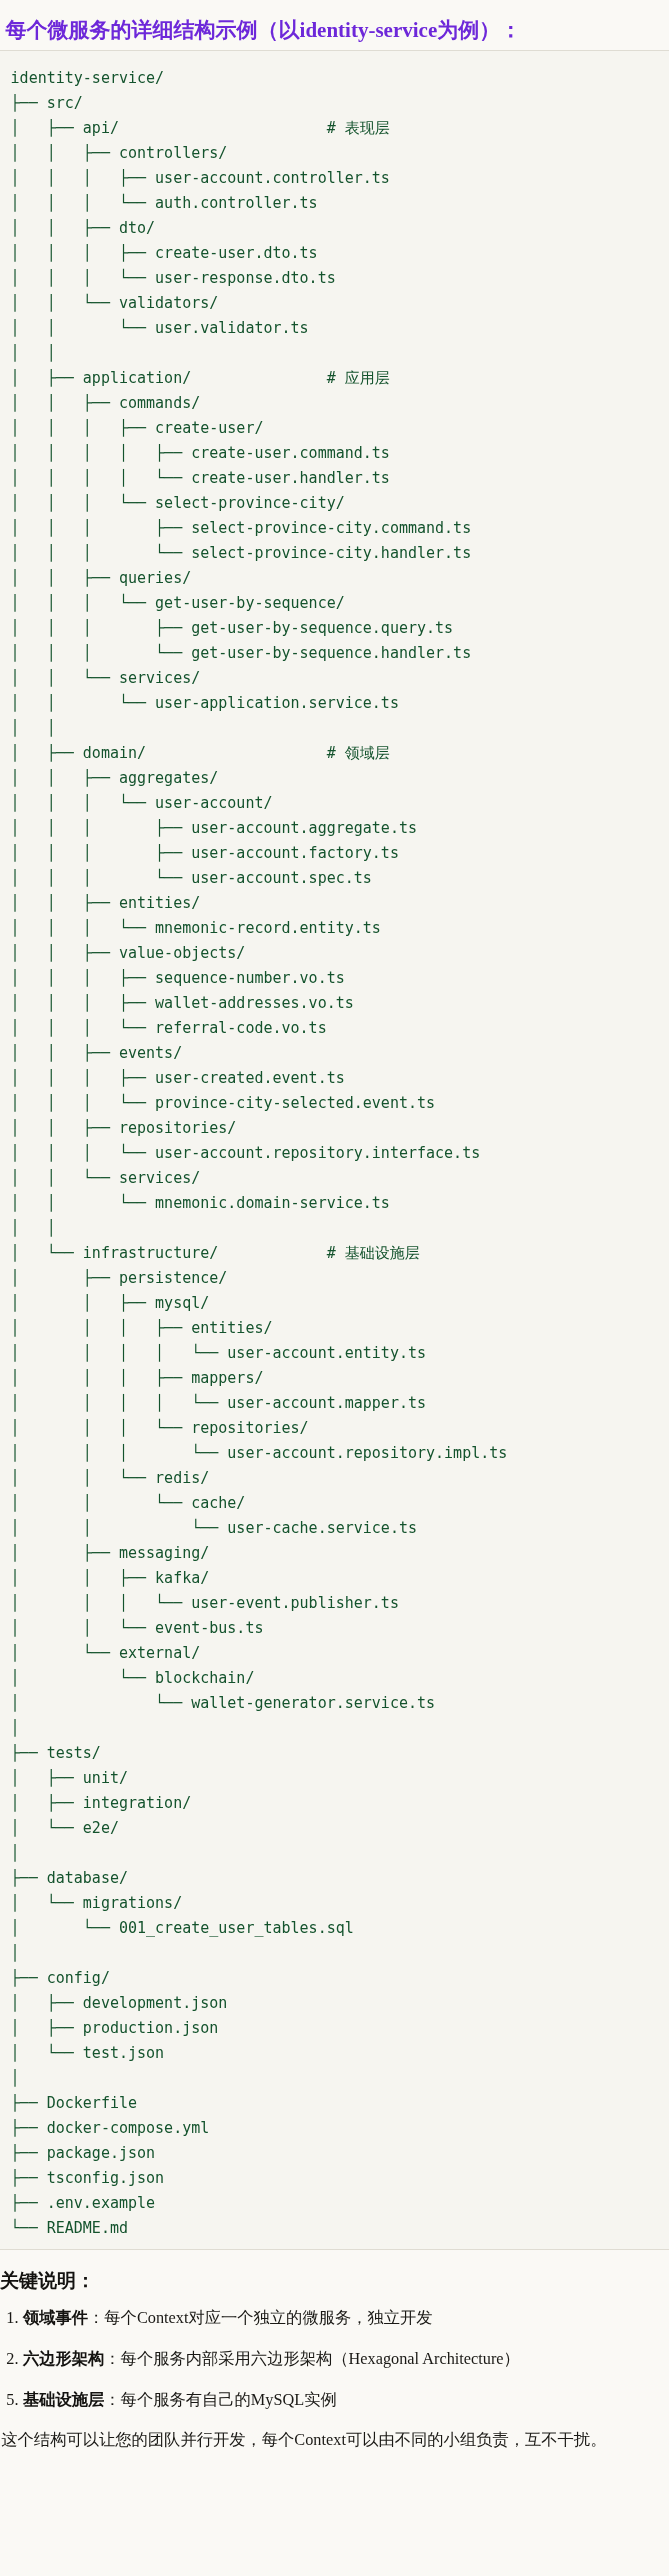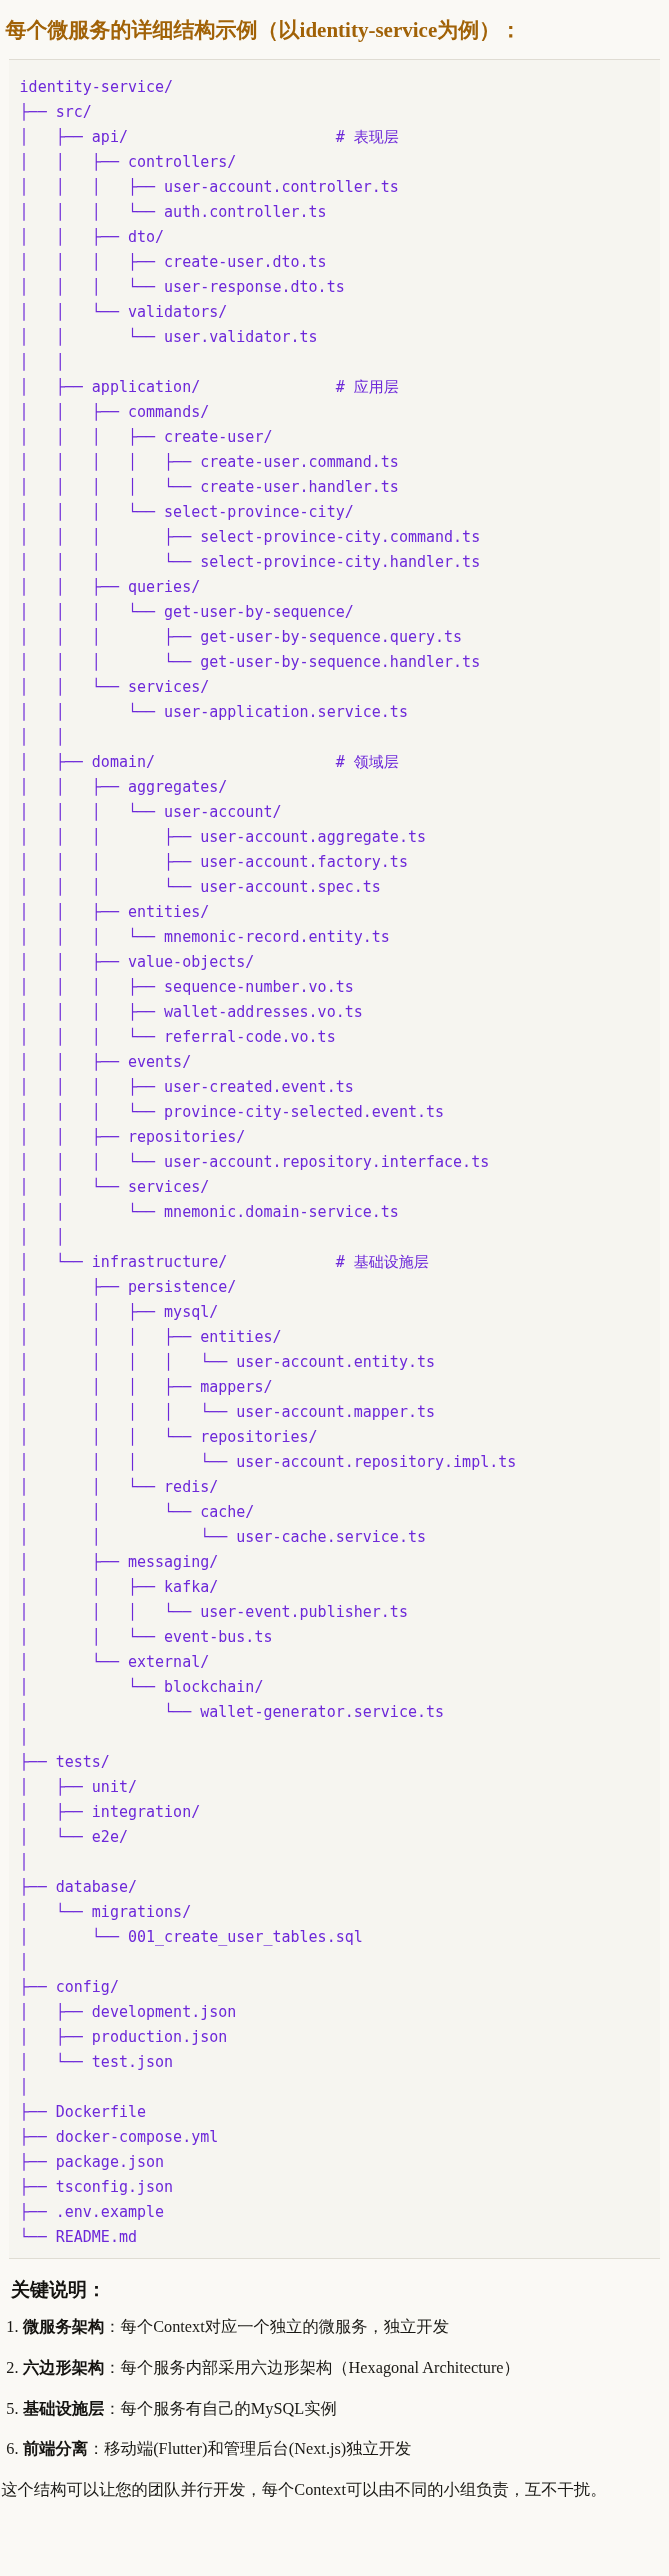--- a/index.html
+++ b/index.html
@@ -14,38 +14,38 @@
     font-family: "Liberation Serif", serif;
     box-sizing: border-box;
   }
   .page-title {
     margin: 0;
     padding: 17.5px 7.5px 6.9px 5.6px;
     font-family: "Liberation Serif", serif;
     font-size: 21px;
     line-height: 1.22;
     font-weight: 700;
-    color: #a16207;
+    color: #6d28d9;
   }
   .code-block {
-    margin: 9px;
+    margin: 0;
     background: #F6F5F0;
     border-top: 0.6px solid #DFDCD3;
     border-bottom: 0.6px solid #DFDCD3;
     padding: 15px 10px 7.5px 10.6px;
     font-family: "DejaVu Sans Mono", "Liberation Mono", monospace;
     font-size: 15px;
     line-height: 25px;
-    color: #6d28d9;
+    color: #14532d;
     white-space: pre;
     overflow: hidden;
   }
   .notes-heading {
     margin: 19px 0 5px 0;
-    padding: 0 11px;
+    padding: 0 0;
     font-family: "Liberation Serif", serif;
     font-size: 19px;
     line-height: 1.3;
     font-weight: 700;
     color: #141310;
   }
   .notes-list {
     margin: 0;
     padding: 8.8px 6.3px 0 6.3px;
     list-style: none;
@@ -162,22 +162,21 @@
 ├── Dockerfile
 ├── docker-compose.yml
 ├── package.json
 ├── tsconfig.json
 ├── .env.example
 └── README.md</pre>
 
   <h2 class="notes-heading">关键说明：</h2>
 
   <ol class="notes-list">
-      <li><span class="num">1.</span><strong class="label">微服务架构</strong><span class="text">：每个Context对应一个独立的微服务，独立开发</span></li>
+      <li><span class="num">1.</span><strong class="label">领域事件</strong><span class="text">：每个Context对应一个独立的微服务，独立开发</span></li>
       <li><span class="num">2.</span><strong class="label">六边形架构</strong><span class="text">：每个服务内部采用六边形架构（Hexagonal Architecture）</span></li>
       <li><span class="num">5.</span><strong class="label">基础设施层</strong><span class="text">：每个服务有自己的MySQL实例</span></li>
-      <li><span class="num">6.</span><strong class="label">前端分离</strong><span class="text">：移动端(Flutter)和管理后台(Next.js)独立开发</span></li>
     </ol>
 
   <p class="closing-paragraph">这个结构可以让您的团队并行开发，每个Context可以由不同的小组负责，互不干扰。</p>
 
 </main>
 
 
 </body></html>

